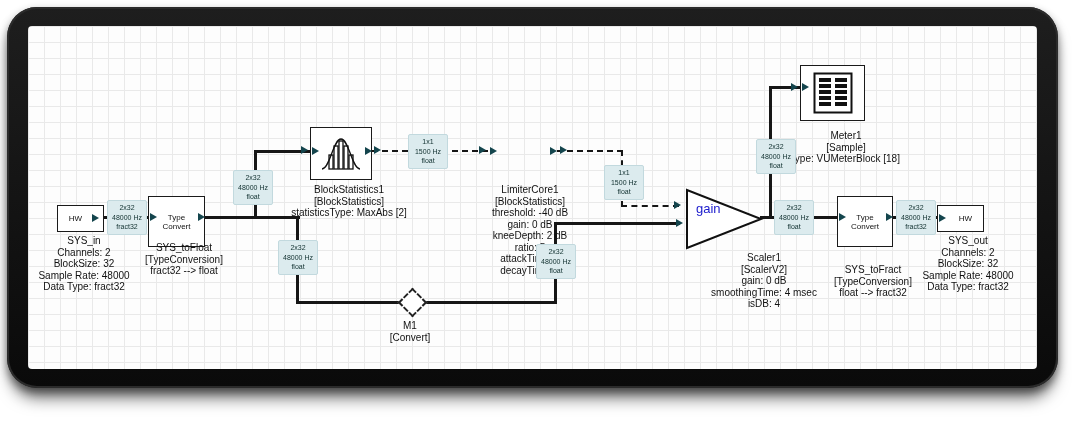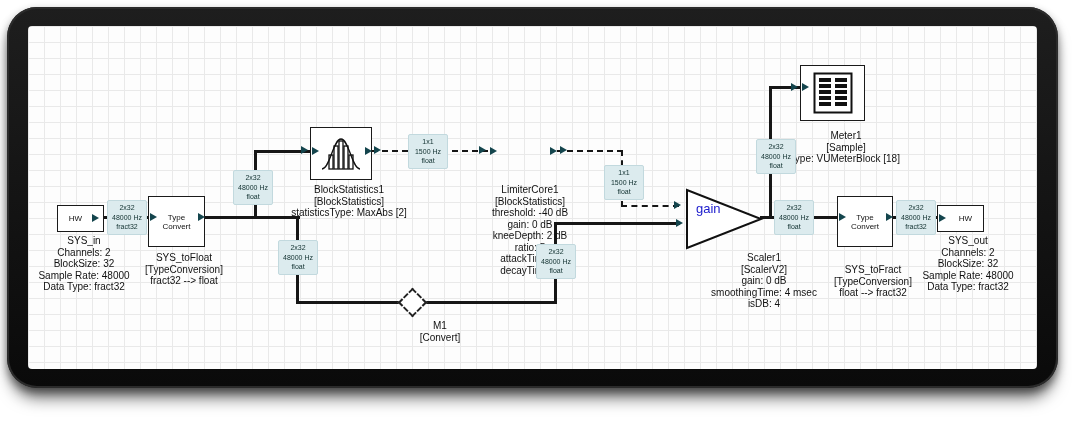--- a/index.html
+++ b/index.html
@@ -98,21 +98,21 @@
       <div>2x32</div>
       <div>48000 Hz</div>
       <div>fract32</div>
     </div>
 
     <div class="blk" style="left:120px;top:170px;width:57px;height:51px">
       <span style="width:42px">Type Convert</span>
     </div>
     <div class="pin" style="left:122px;top:187px"></div>
     <div class="pin" style="left:170px;top:187px"></div>
-    <div class="cap" style="left:148px;top:226px">
+    <div class="cap" style="left:148px;top:216px">
       <div>SYS_toFloat</div>
       <div>[TypeConversion]</div>
       <div>fract32 --&gt; float</div>
     </div>
 
     <div class="wl" style="left:205px;top:144px">
       <div>2x32</div>
       <div>48000 Hz</div>
       <div>float</div>
     </div>
@@ -167,21 +167,21 @@
       <div>float</div>
     </div>
 
     <div class="wl" style="left:508px;top:218px">
       <div>2x32</div>
       <div>48000 Hz</div>
       <div>float</div>
     </div>
 
     <div class="diamond"></div>
-    <div class="cap" style="left:404px;top:294px">
+    <div class="cap" style="left:374px;top:294px">
       <div>M1</div>
       <div>[Convert]</div>
     </div>
 
     <svg class="scaler-svg" width="80" height="68" viewBox="0 0 80 68">
       <polygon points="3,5 3,63 77,34" fill="#ffffff" stroke="#111" stroke-width="2"></polygon>
     </svg>
     <div class="gain-label">gain</div>
     <div class="cap" style="left:728px;top:226px">
       <div>Scaler1</div>

